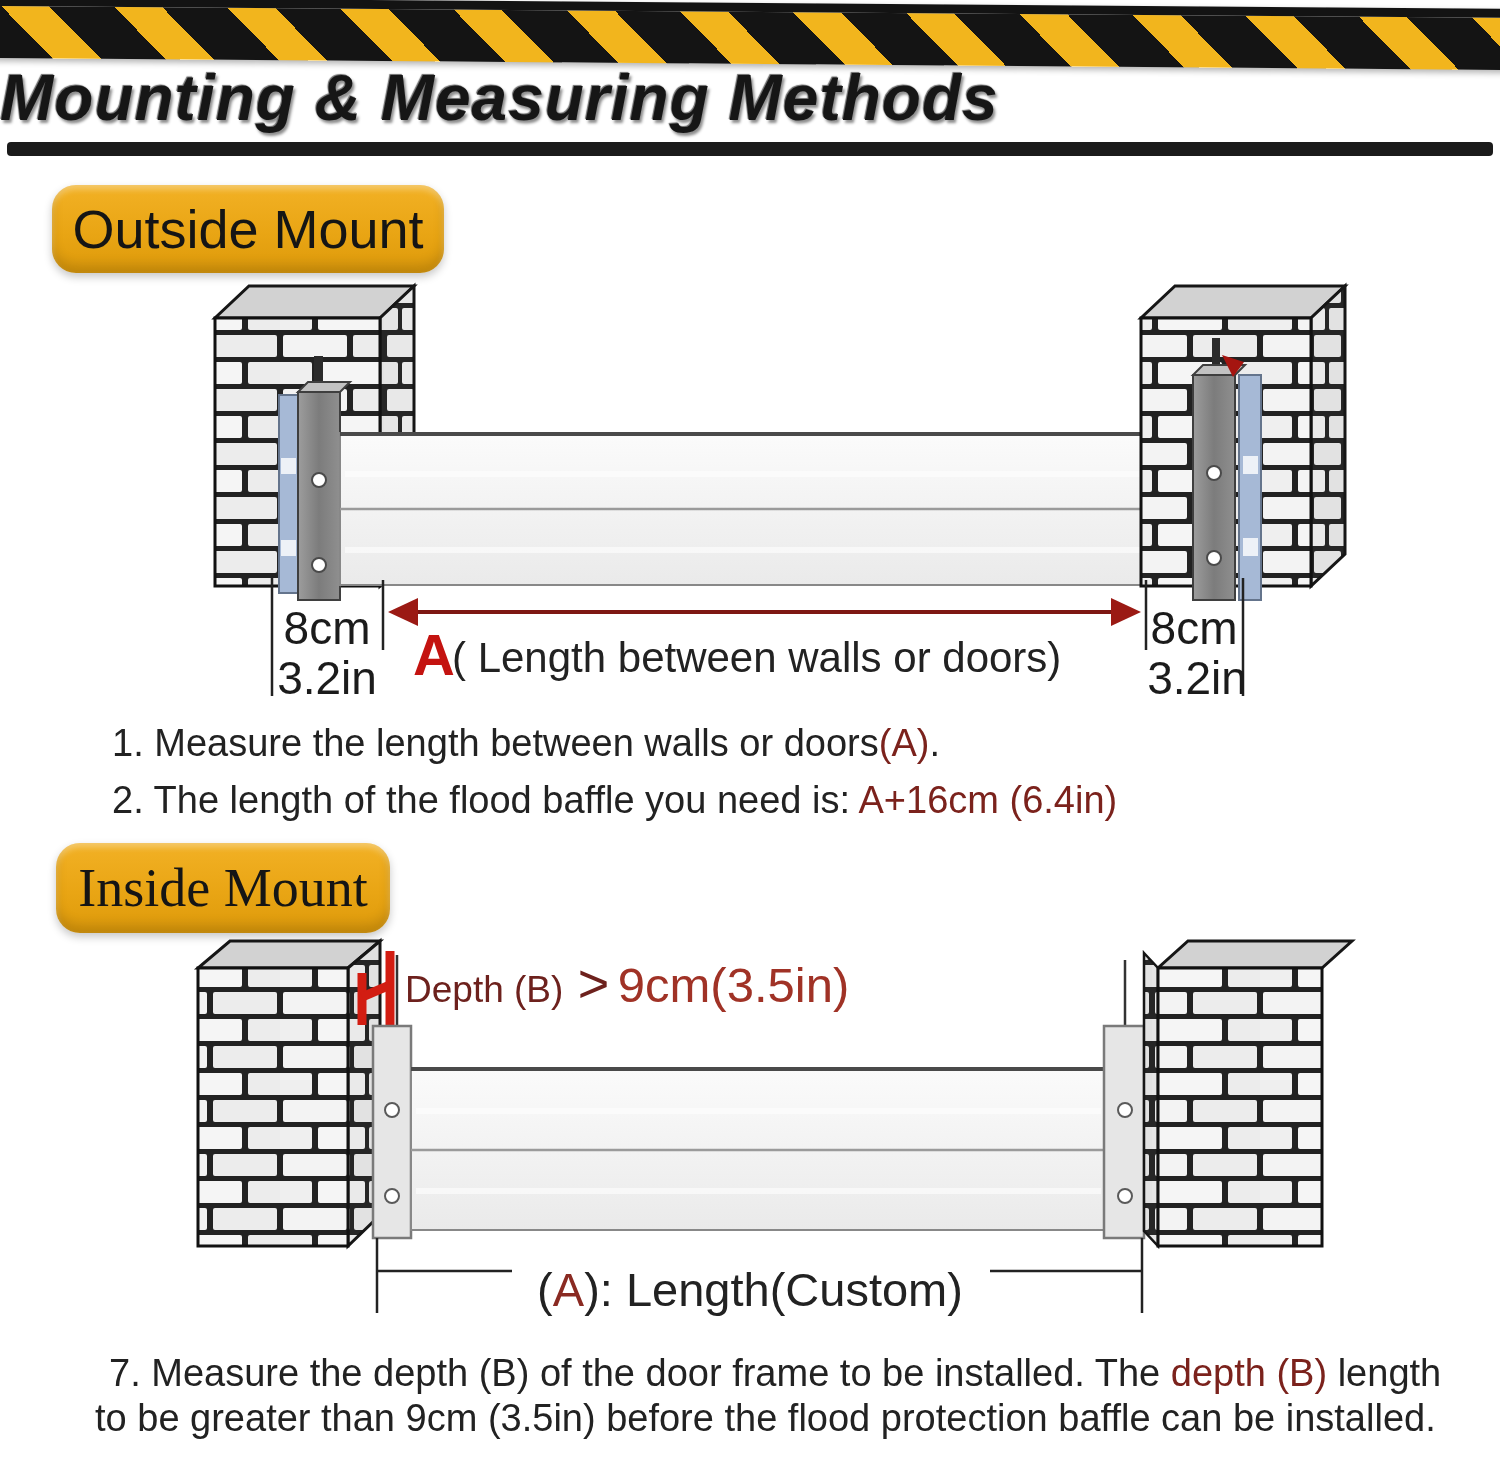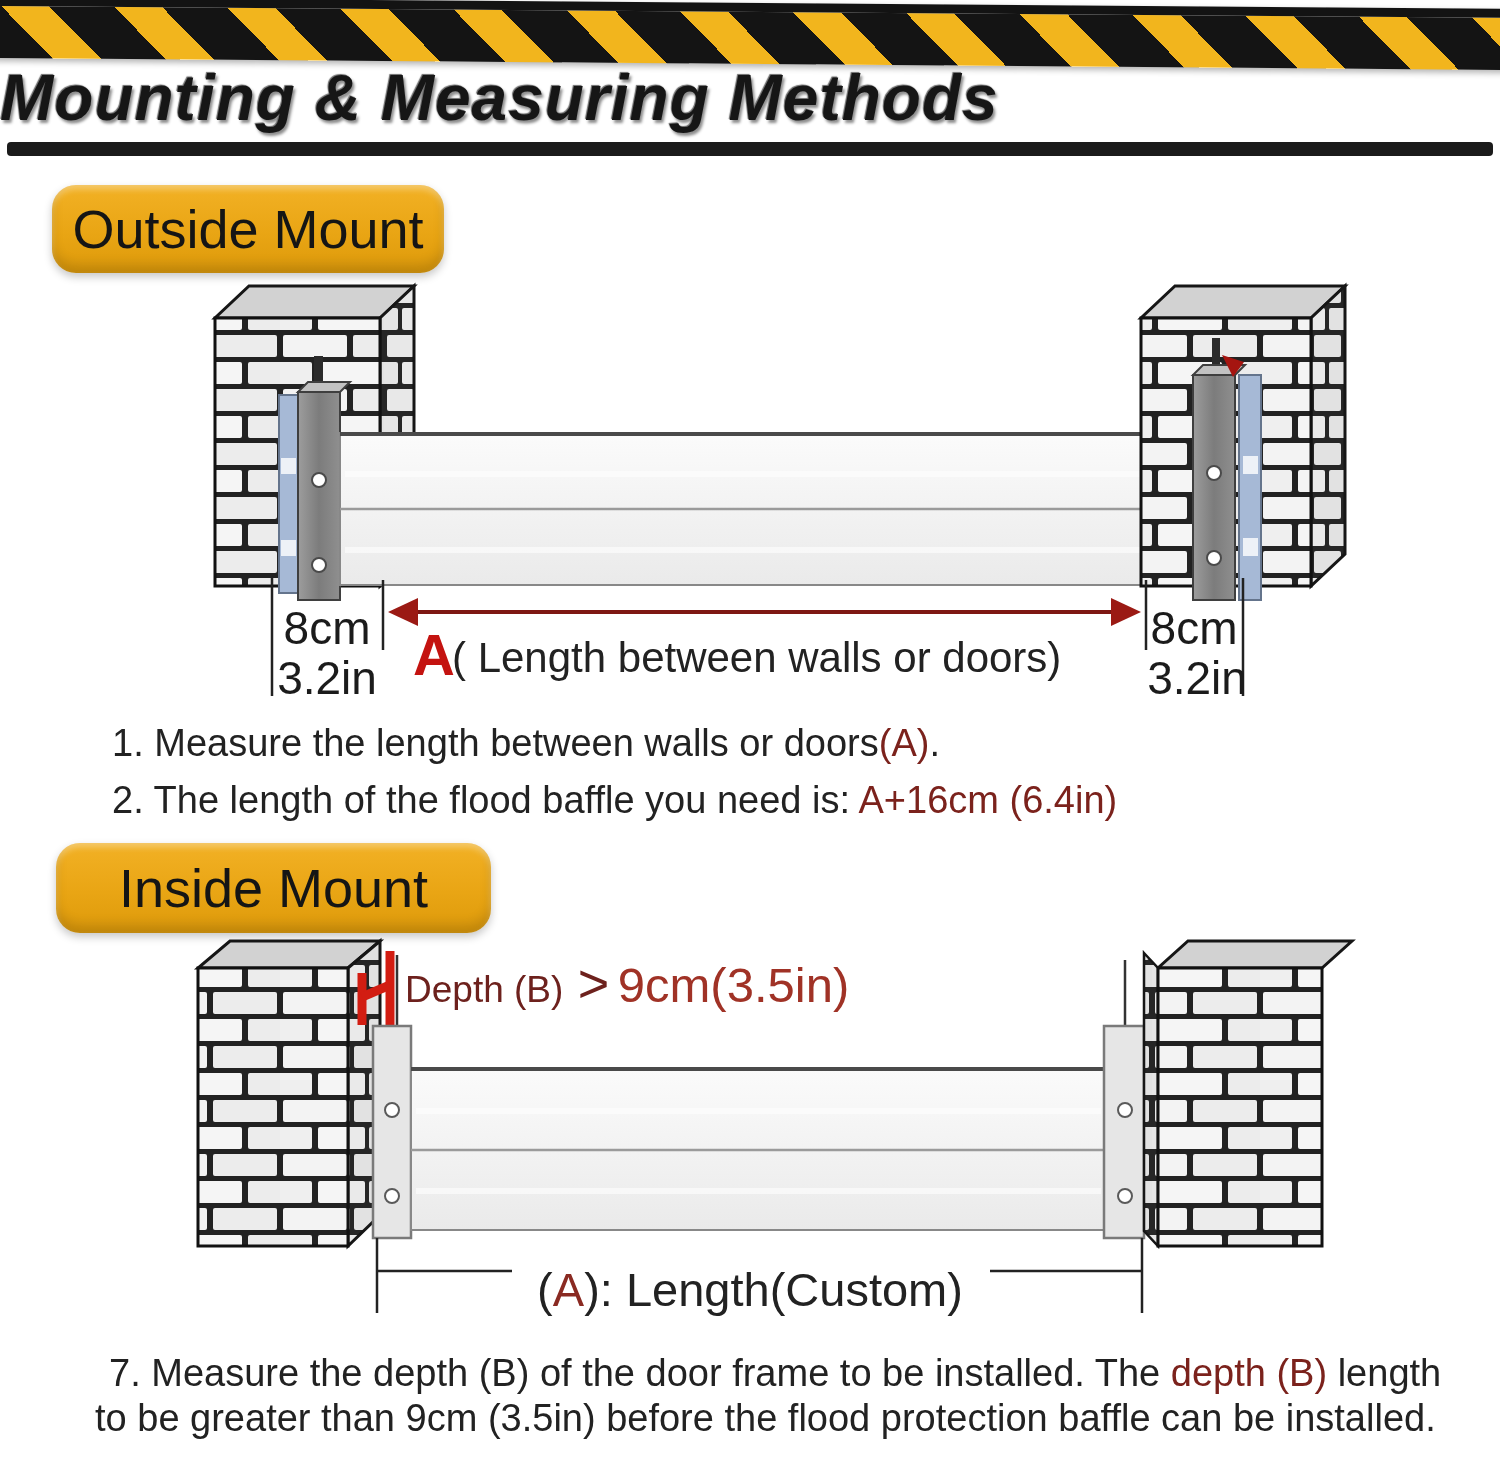--- a/index.html
+++ b/index.html
@@ -17,21 +17,21 @@
         text-shadow:-1px -1px 1px #6a6a6a, 2px 3px 3px rgba(0,0,0,.45);}
   .title-bar{position:absolute;top:142px;left:7px;width:1486px;height:14px;background:#1b1b1b;border-radius:4px;}
 
   
   .badge{position:absolute;border-radius:24px;text-align:center;
         background:linear-gradient(180deg,#f2b125 0%,#e9a514 55%,#dd9a0b 100%);
         box-shadow:0 4px 8px rgba(0,0,0,.22), inset 0 -8px 12px rgba(0,0,0,.14), inset 0 4px 6px rgba(255,255,255,.35);margin-left:28px;}
   .badge span{color:#151515;}
   .badge-outside{top:185px;left:24px;width:392px;height:88px;}
   .badge-outside span{font-size:54px;line-height:88px;}
-  .badge-inside{top:843px;left:28px;width:435px;height:90px;}
+  .badge-inside{top:843px;left:28px;width:334px;height:90px;font-family:Liberation Serif, serif;}
   .badge-inside span{font-size:54px;line-height:90px;}
 
   
   .diagram{position:absolute;left:0;width:1500px;}
   .diagram-outside{top:278px;height:425px;}
   .diagram-inside{top:935px;height:395px;}
   svg text{font-family:"Liberation Sans",sans-serif;}
   .dimtext{font-size:46px;fill:#1b1b1b;}
   .alabel{font-size:58px;font-weight:700;fill:#c41310;}
   .arrowrest{font-size:42px;fill:#222222;}

